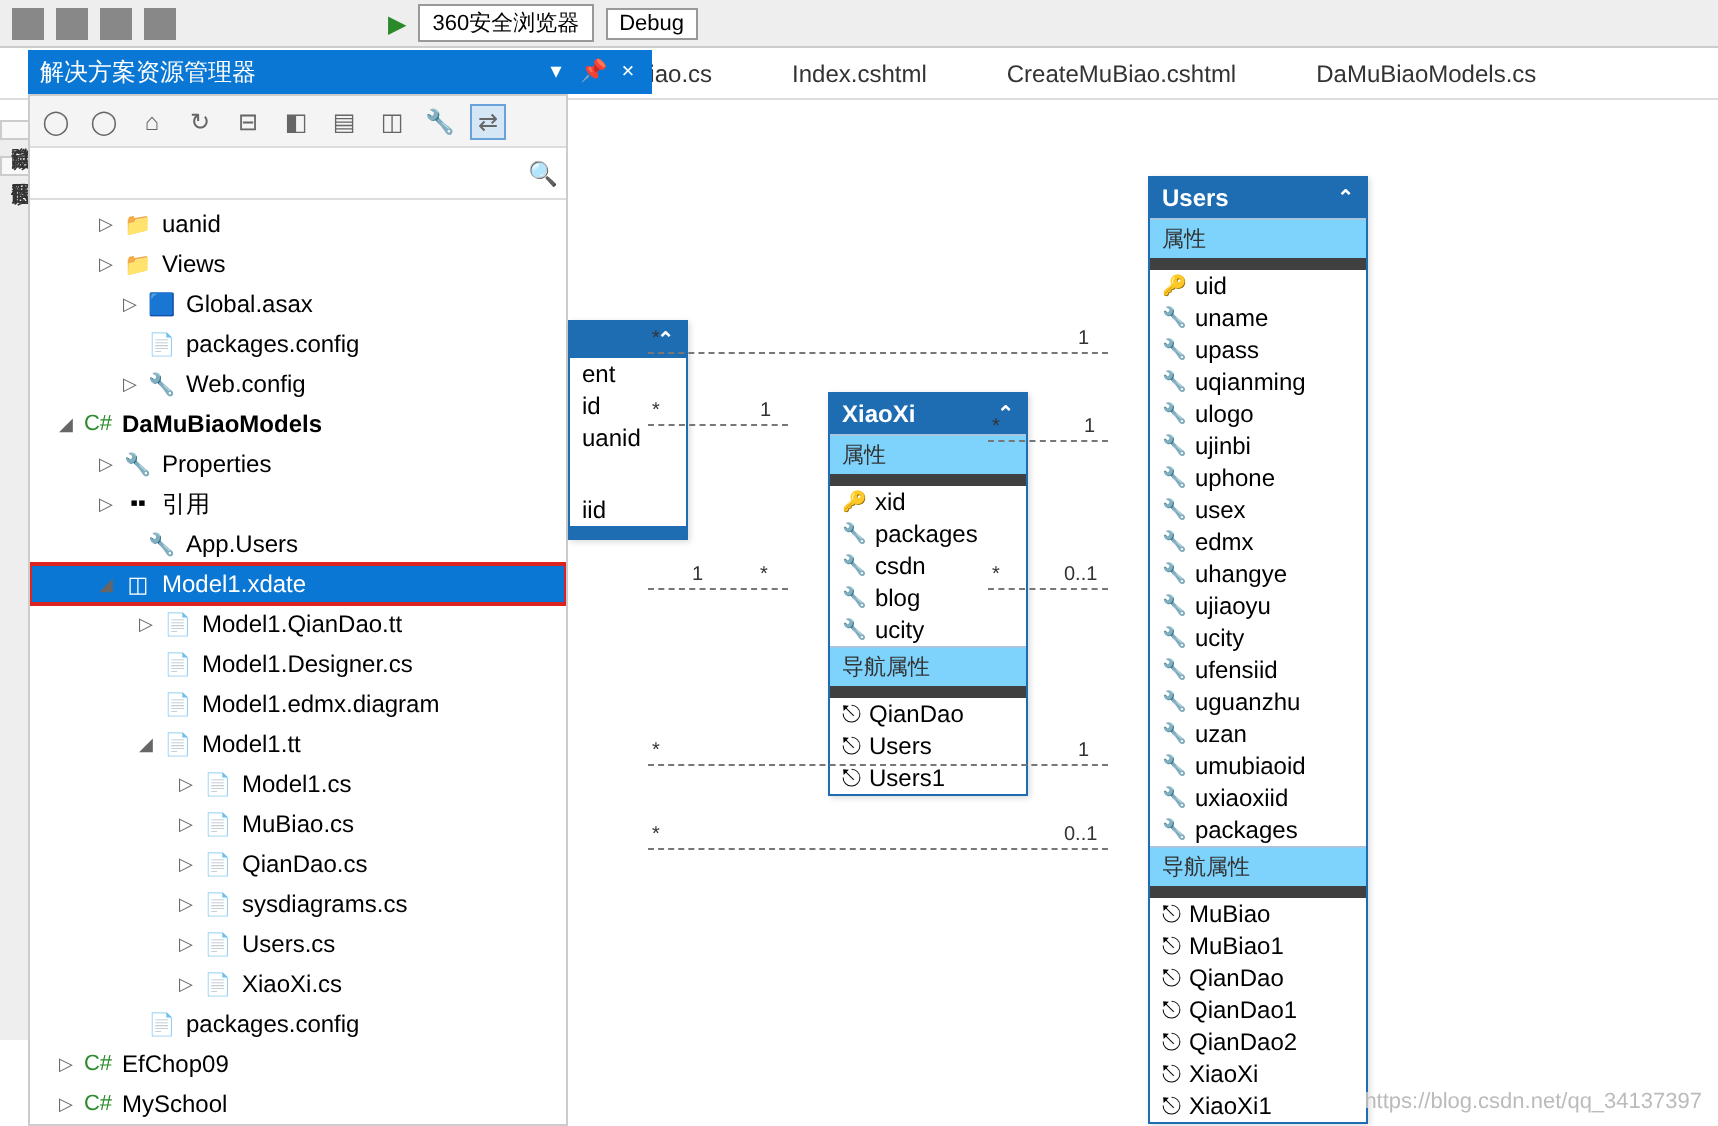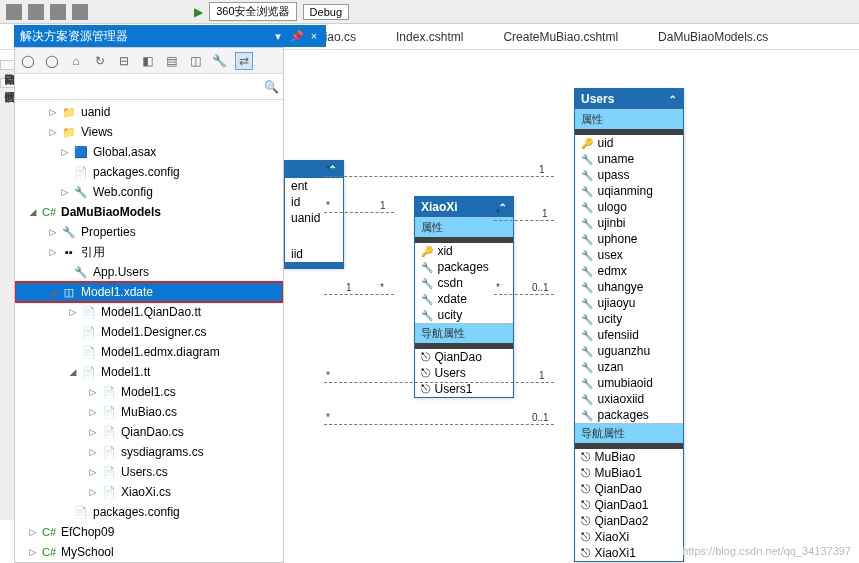--- a/index.html
+++ b/index.html
@@ -244,21 +244,21 @@
     <div class="prop">
         <span class="pk">🔧</span>
         <span>packages</span>
       </div>
     <div class="prop">
         <span class="pk">🔧</span>
         <span>csdn</span>
       </div>
     <div class="prop">
         <span class="pk">🔧</span>
-        <span>xdate</span>
+        <span>blog</span>
       </div>
     <div class="prop">
         <span class="pk">🔧</span>
         <span>ucity</span>
       </div>
     <div class="section">导航属性</div>
     <div class="prop">
         <span>⎋</span>
         <span>QianDao</span>
       </div>

